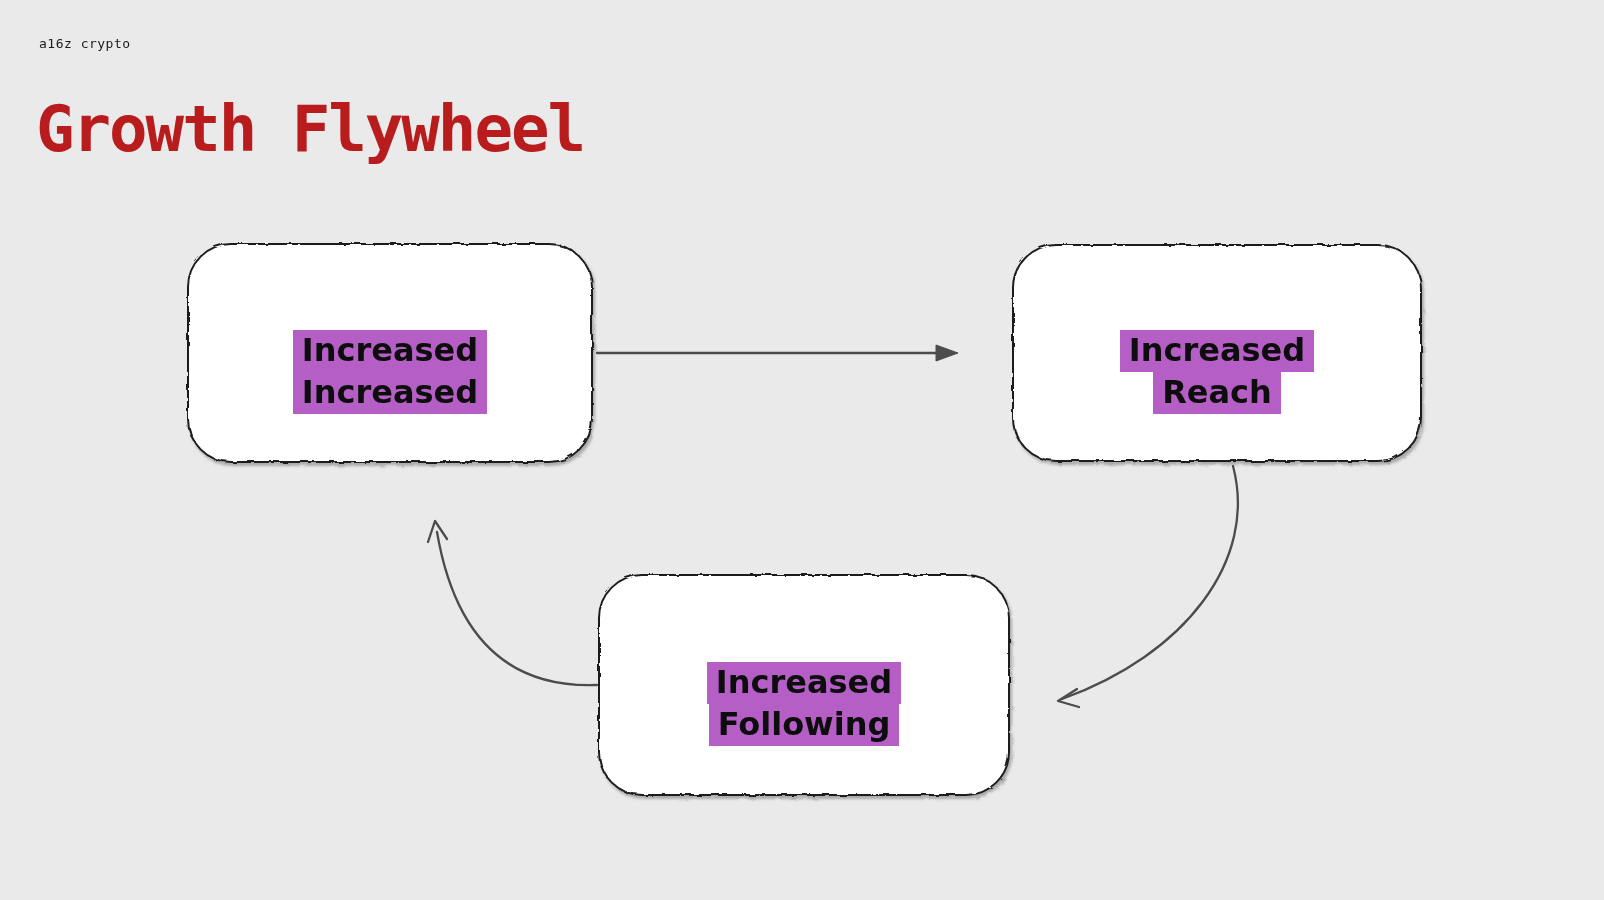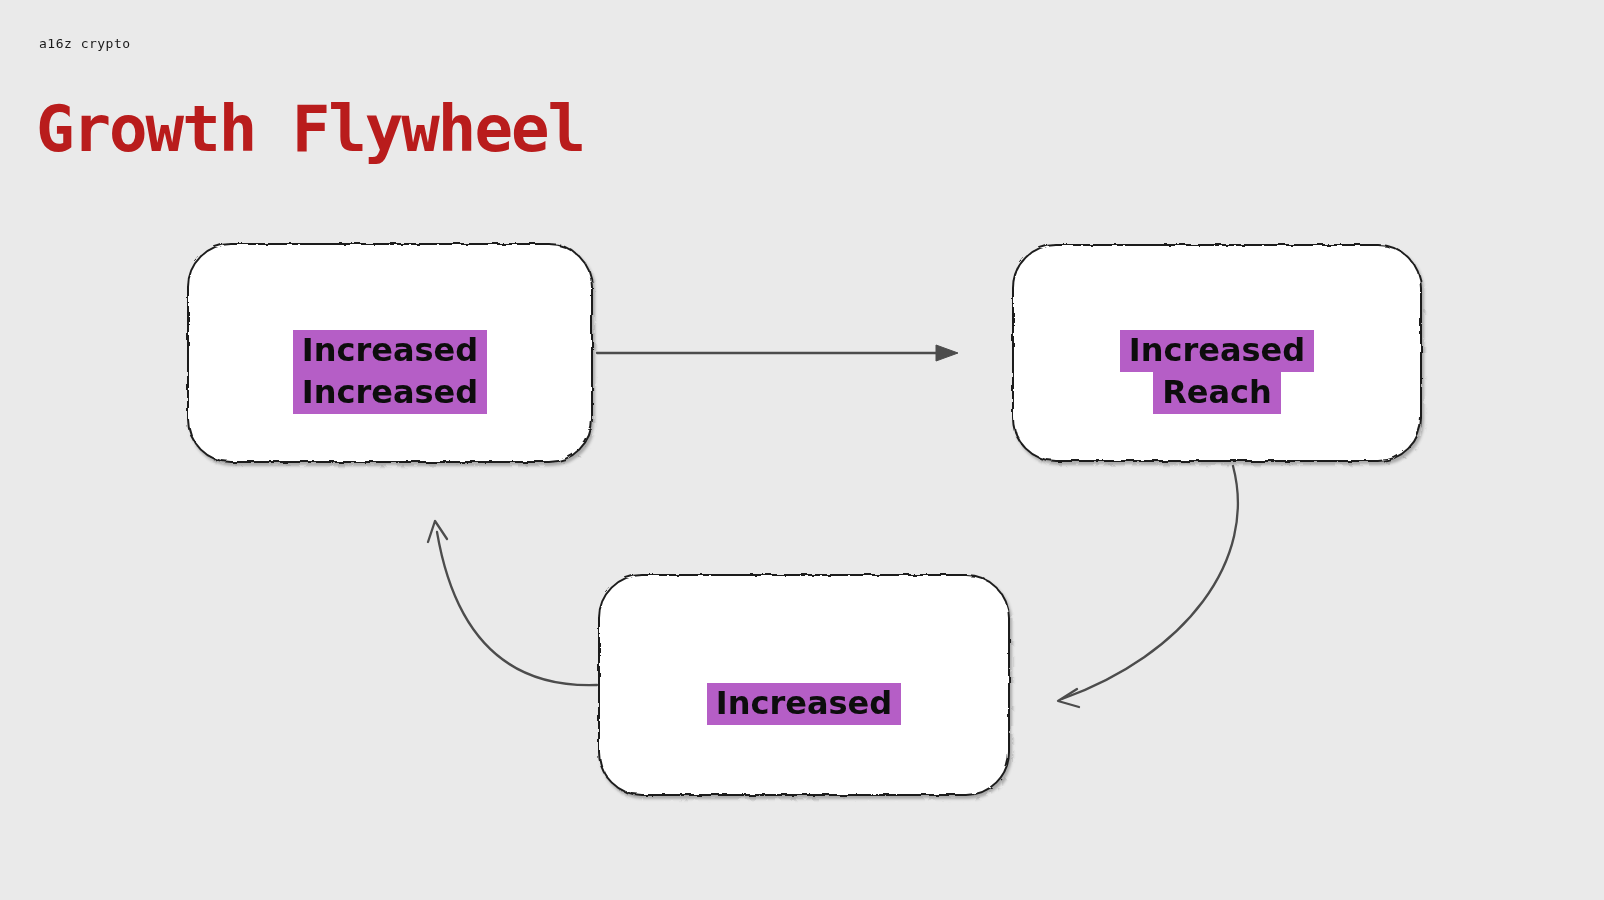--- a/index.html
+++ b/index.html
@@ -95,16 +95,17 @@
     <div class="node-label">
       <span class="hl">Increased</span>
       <span class="hl">Reach</span>
     </div>
   </div>
 
   <div class="node" style="left:598px; top:574px; width:412px; height:222px">
     <div class="box-bg"></div>
     <div class="node-label">
       <span class="hl">Increased</span>
+      <span class="hl">Following</span>
     </div>
   </div>
 
 </div>
 
 </body></html>

